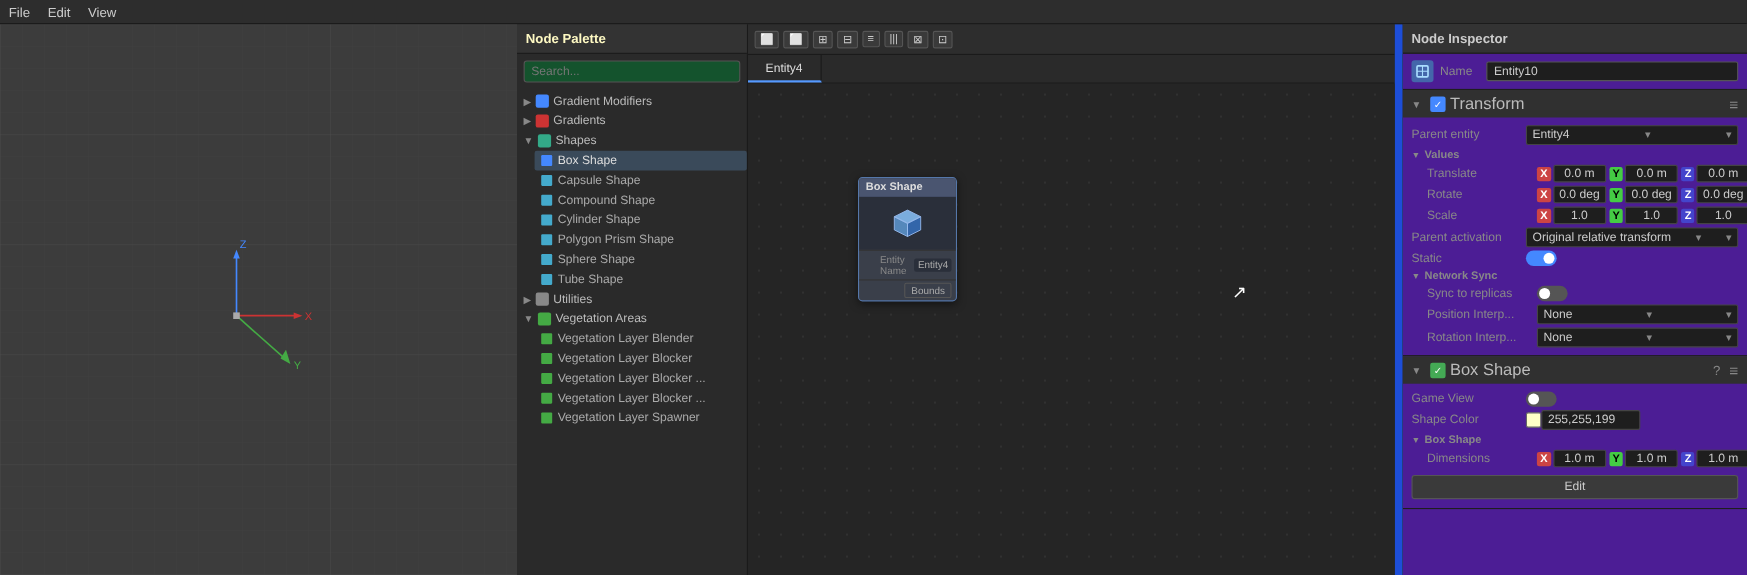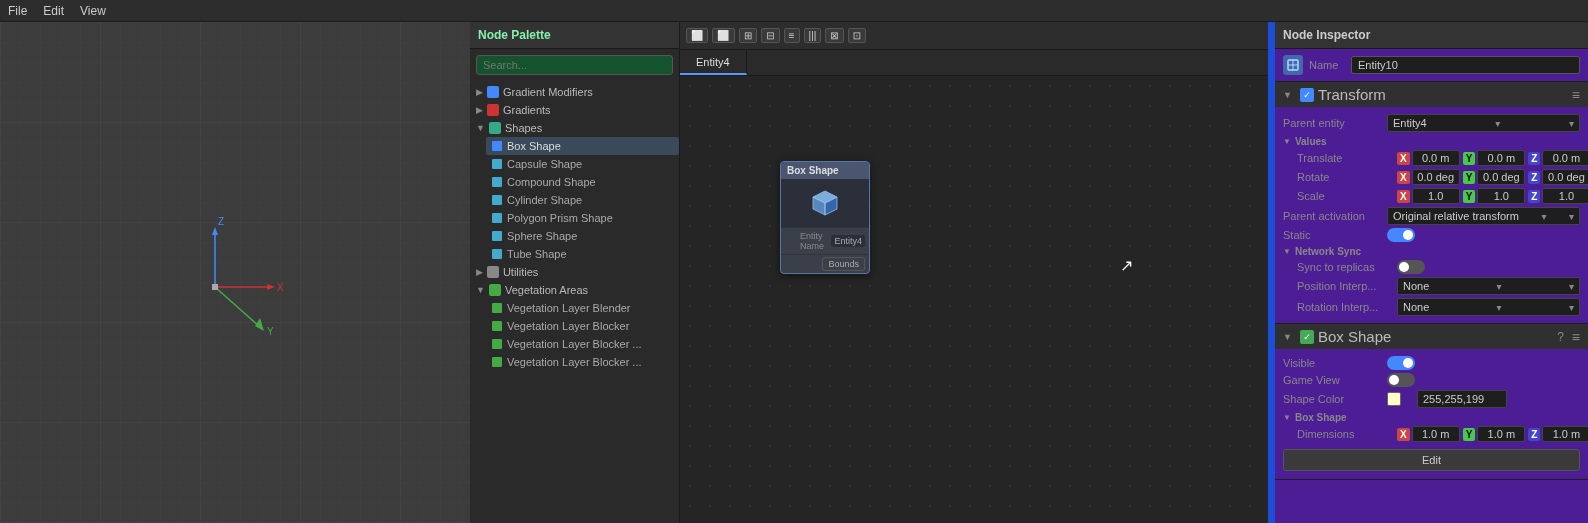--- a/index.html
+++ b/index.html
@@ -66,21 +66,21 @@
       background: #2a2a2a;
       border-right: 1px solid #1a1a1a;
       display: flex;
       flex-direction: column;
       flex-shrink: 0;
     }
     .panel-title {
       padding: 6px 8px;
       font-size: 12px;
       font-weight: bold;
-      color: #86efac;
+      color: #fef9c3;
       background: #333;
       border-bottom: 1px solid #1a1a1a;
     }
     .search-box {
       margin: 6px;
       background: #14532d;
       border: 1px solid #555;
       border-radius: 3px;
       color: #aaa;
       padding: 3px 6px;
@@ -637,20 +637,24 @@
               <span class="leaf-icon" style="background:#44aa44;"></span>
               <span>Vegetation Layer Blocker</span>
             </div>
             <div class="tree-leaf">
               <span class="leaf-icon" style="background:#44aa44;"></span>
               <span>Vegetation Layer Blocker ...</span>
             </div>
             <div class="tree-leaf">
               <span class="leaf-icon" style="background:#44aa44;"></span>
               <span>Vegetation Layer Blocker ...</span>
+            </div>
+            <div class="tree-leaf">
+              <span class="leaf-icon" style="background:#44aa44;"></span>
+              <span>Vegetation Layer Spawner</span>
             </div>
           </div>
         </div>
 
       </div>
     </div>
 
     <div class="node-graph">
       <div class="graph-toolbar">
         <button class="toolbar-btn">⬜</button>
@@ -844,37 +848,31 @@
     <div class="inspector-section">
       <div class="section-header">
         <span class="tree-arrow">▼</span>
         <div class="section-icon green">✓</div>
         <span class="section-title">Box Shape</span>
         <span style="color:#888;font-size:12px;margin-left:auto;margin-right:4px;">?</span>
         <span class="section-menu-btn">≡</span>
       </div>
       <div class="section-body">
         
-        <div class="prop-row">
-          <span class="prop-label">Visible</span>
-          <div class="toggle-switch on">
-            <div class="toggle-knob"></div>
-          </div>
-        </div>
         
         <div class="prop-row">
           <span class="prop-label">Game View</span>
           <div class="toggle-switch off">
             <div class="toggle-knob"></div>
           </div>
         </div>
         
         <div class="prop-row">
           <span class="prop-label">Shape Color</span>
-          <div style="display:flex;align-items:center;gap:16px;">
+          <div style="display:flex;align-items:center;gap:0;">
             <div class="color-swatch" style="background:rgb(255,255,199);width:14px;height:14px;"></div>
             <span class="prop-value" style="width:90px;">255,255,199</span>
           </div>
         </div>
         
         <div class="subsection-label">
           <span class="collapse-arrow">▼</span>
           <span>Box Shape</span>
         </div>
         

